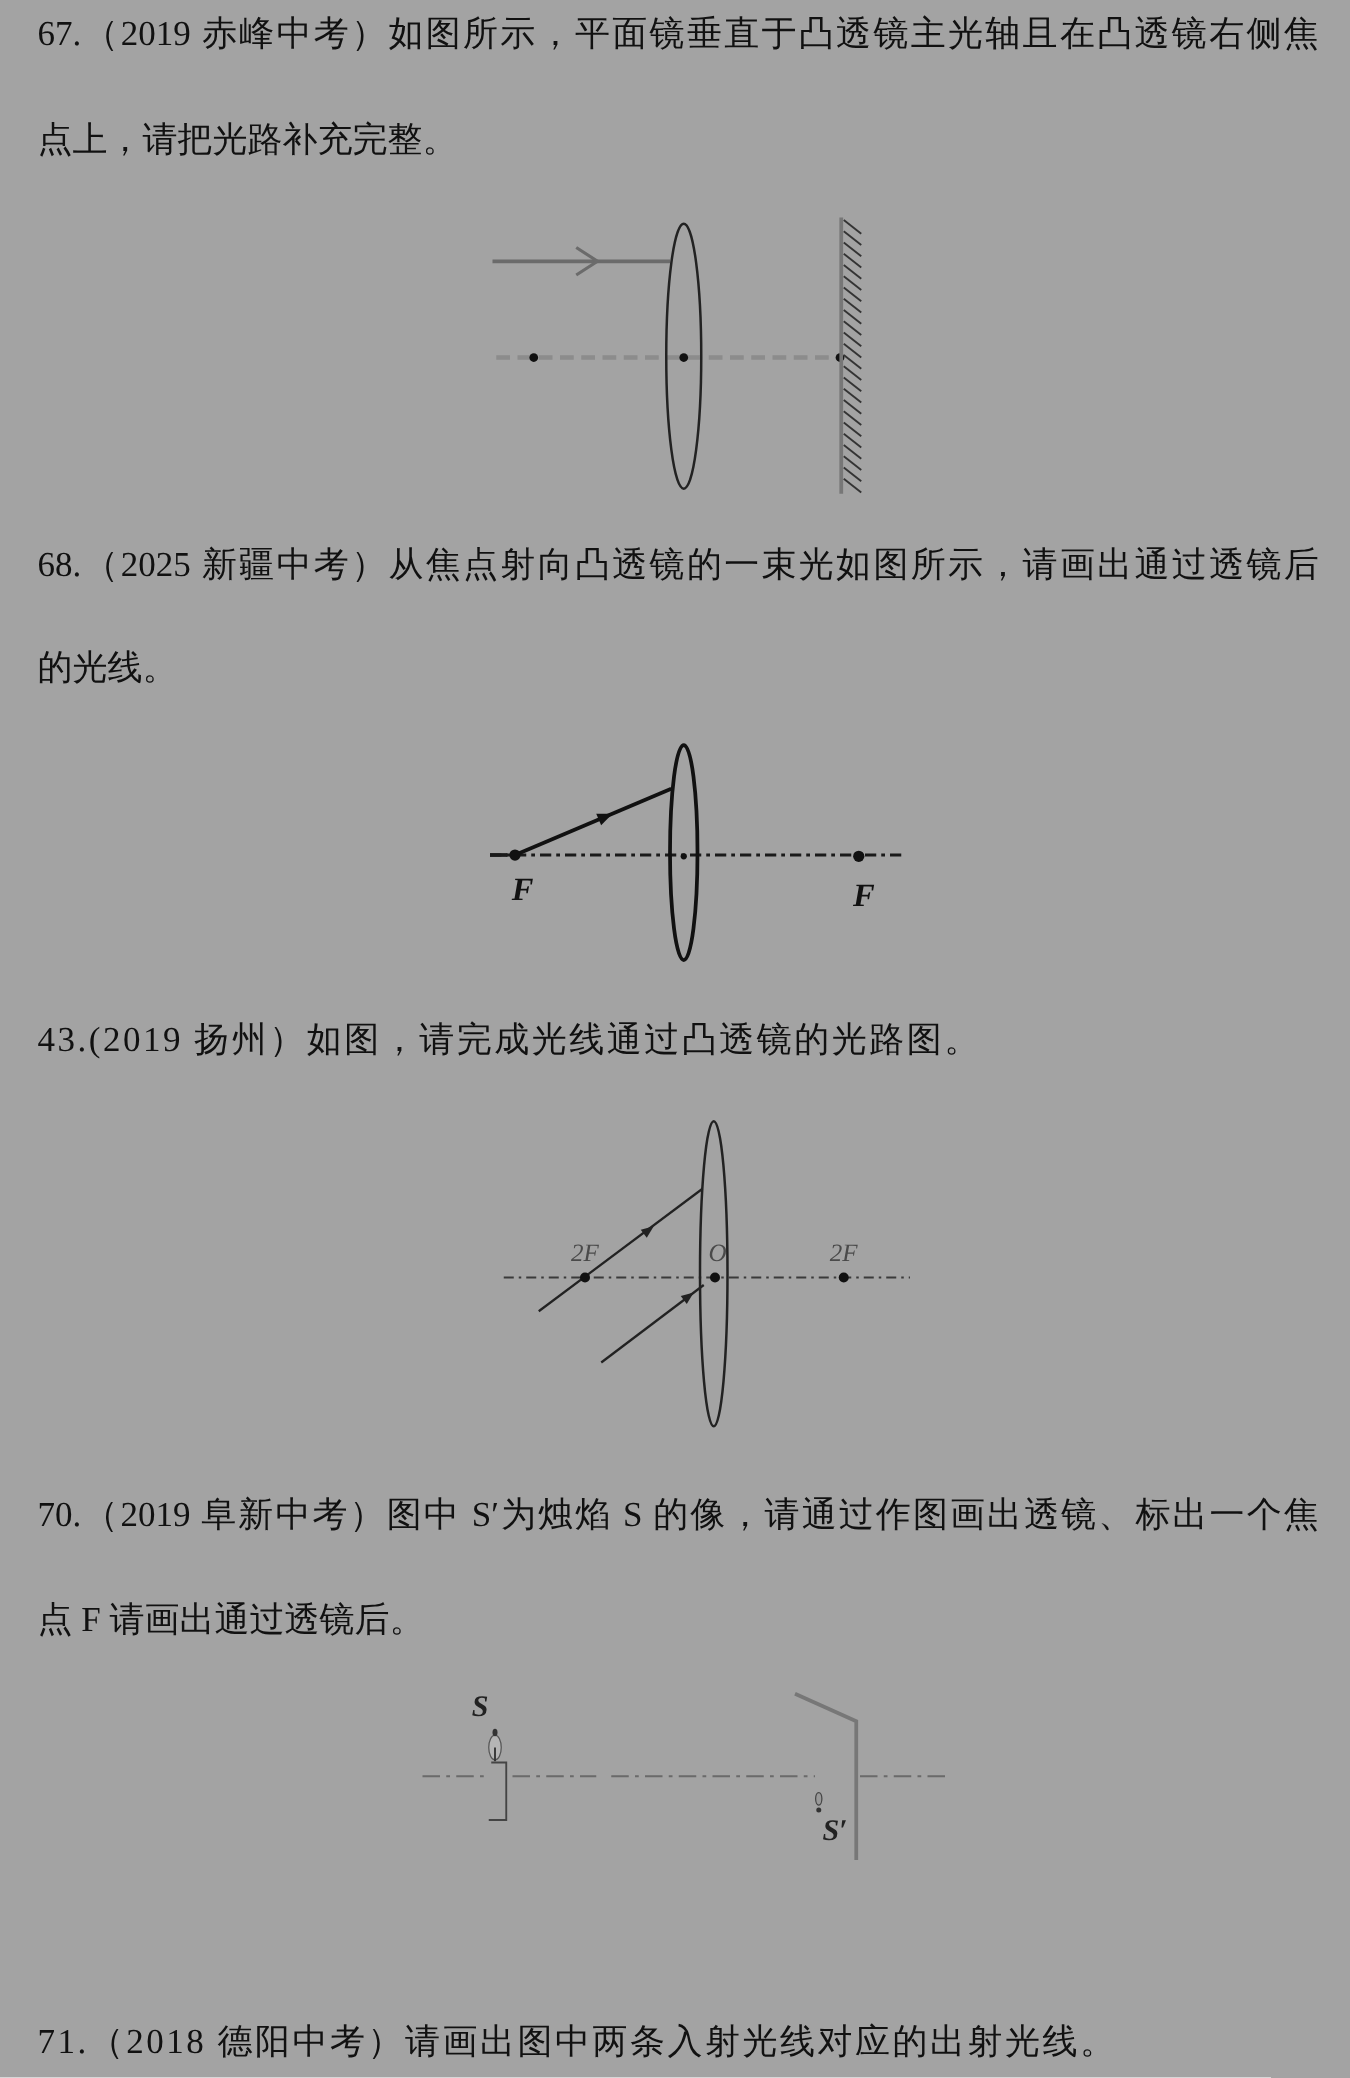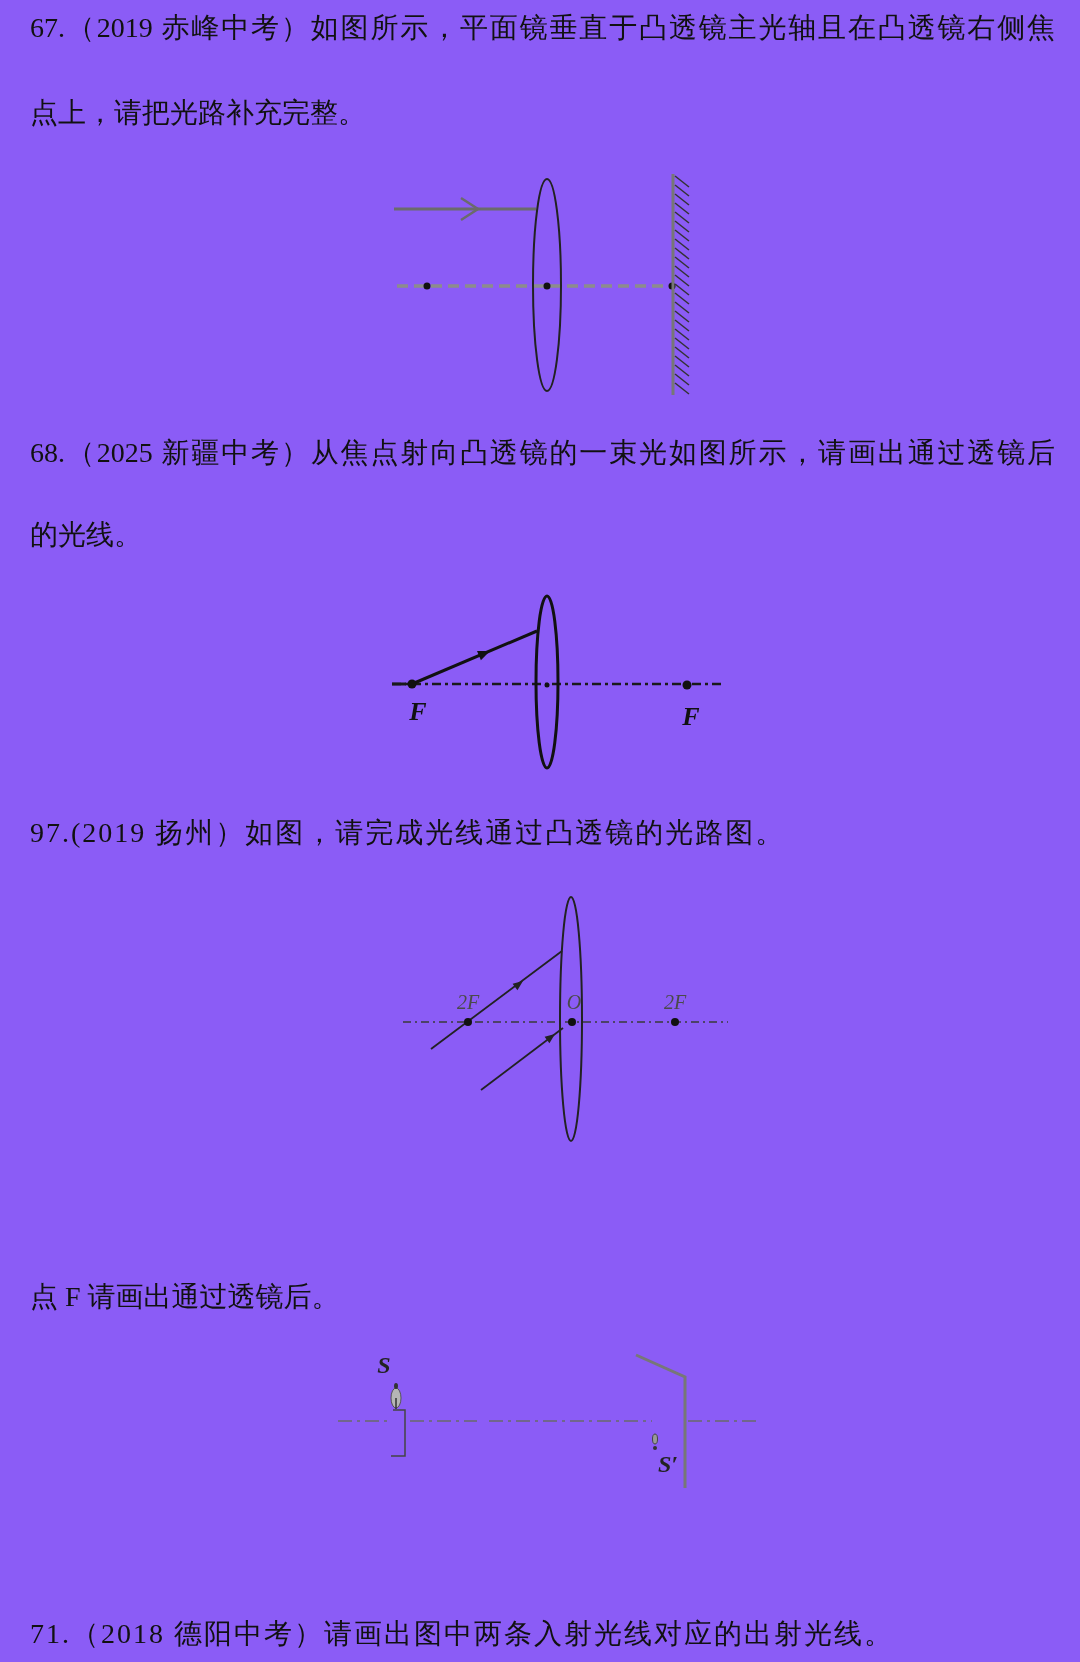--- a/index.html
+++ b/index.html
@@ -1,16 +1,16 @@
 <!DOCTYPE html>
 <html><head>
 <meta charset="utf-8">
 <style>
   html, body { margin: 0; padding: 0; background: #ffffff; }
-  .page { position: relative; width: 1080px; height: 1662px; overflow: hidden; background: #8b5cf6; }
+  .page { position: relative; width: 1080px; height: 1662px; overflow: hidden; background: #a3a3a3; }
   .line {
     position: absolute; left: 30px; height: 40px; line-height: 40px;
     font-size: 28px; font-family: "Liberation Serif", "DejaVu Serif", serif;
     color: #111111; white-space: nowrap; text-align: center;
   }
   .line.full { width: 1025px; text-align: justify; text-align-last: justify; text-justify: inter-character; }
   .line.spaced { letter-spacing: 2px; }
   .fig { position: absolute; overflow: visible; pointer-events: none; }
   .lbl { font-family: "Liberation Serif", "DejaVu Serif", serif; }
 </style>
@@ -68,37 +68,38 @@
     <line x1="412" y1="684" x2="537" y2="631" stroke="#111" stroke-width="3"></line>
     <polygon points="0,0 -12,-5 -12,5" fill="#111" transform="translate(490,651) rotate(-23)"></polygon>
     <ellipse cx="547" cy="682" rx="11" ry="86" fill="none" stroke="#111" stroke-width="3"></ellipse>
     <circle cx="412" cy="684" r="4.5" fill="#111"></circle>
     <circle cx="547" cy="685" r="2.5" fill="#111"></circle>
     <circle cx="687" cy="685" r="4.5" fill="#111"></circle>
     <text class="lbl" x="418" y="720" font-size="26" font-weight="bold" font-style="italic" text-anchor="middle" fill="#111">F</text>
     <text class="lbl" x="691" y="725" font-size="26" font-weight="bold" font-style="italic" text-anchor="middle" fill="#111">F</text>
   </svg>
 
-  <div class="line spaced" style="top:813px;">97.(2019 扬州）如图，请完成光线通过凸透镜的光路图。</div>
+  <div class="line spaced" style="top:813px;">43.(2019 扬州）如图，请完成光线通过凸透镜的光路图。</div>
 
   <svg class="fig" style="left:395px; top:885px;" width="345" height="265" viewBox="395 885 345 265">
     <line x1="403" y1="1022" x2="728" y2="1022" stroke="#3a3a3a" stroke-width="1.6" stroke-dasharray="8 4 2 4"></line>
     <ellipse cx="571" cy="1019" rx="11" ry="122" fill="none" stroke="#222" stroke-width="2"></ellipse>
     <line x1="431" y1="1049" x2="562" y2="951" stroke="#222" stroke-width="1.8"></line>
     <polygon points="0,0 -10,-4 -10,4" fill="#222" transform="translate(523,981) rotate(-37)"></polygon>
     <line x1="481" y1="1090" x2="563" y2="1028" stroke="#222" stroke-width="1.8"></line>
     <polygon points="0,0 -10,-4 -10,4" fill="#222" transform="translate(555,1034) rotate(-37)"></polygon>
     <circle cx="468" cy="1022" r="4" fill="#111"></circle>
     <circle cx="572" cy="1022" r="4" fill="#111"></circle>
     <circle cx="675" cy="1022" r="4" fill="#111"></circle>
     <text class="lbl" x="468" y="1009" font-size="20" font-style="italic" text-anchor="middle" fill="#4a4a4a">2F</text>
     <text class="lbl" x="574" y="1009" font-size="20" font-style="italic" text-anchor="middle" fill="#4a4a4a">O</text>
     <text class="lbl" x="675" y="1009" font-size="20" font-style="italic" text-anchor="middle" fill="#4a4a4a">2F</text>
   </svg>
 
+  <div class="line full" style="top:1193px;">70.（2019 阜新中考）图中 S′为烛焰 S 的像，请通过作图画出透镜、标出一个焦</div>
   <div class="line" style="top:1277px;">点 F 请画出通过透镜后。</div>
 
   <svg class="fig" style="left:330px; top:1345px;" width="440" height="155" viewBox="330 1345 440 155">
     <g stroke="#6a6a6a" stroke-width="1.5" stroke-dasharray="14 5 3 5">
       <line x1="338" y1="1421" x2="392" y2="1421"></line>
       <line x1="410" y1="1421" x2="477" y2="1421"></line>
       <line x1="489" y1="1421" x2="652" y2="1421"></line>
       <line x1="688" y1="1421" x2="757" y2="1421"></line>
     </g>
     <text class="lbl" x="384" y="1373" font-size="24" font-weight="bold" font-style="italic" text-anchor="middle" fill="#222">S</text>

